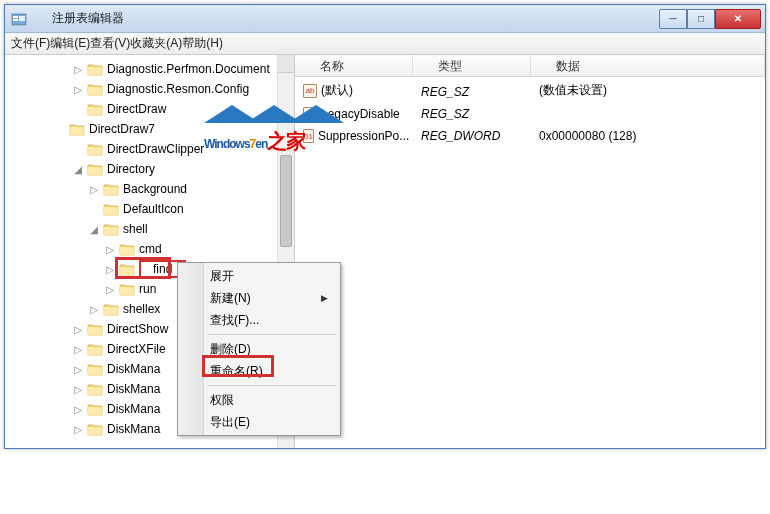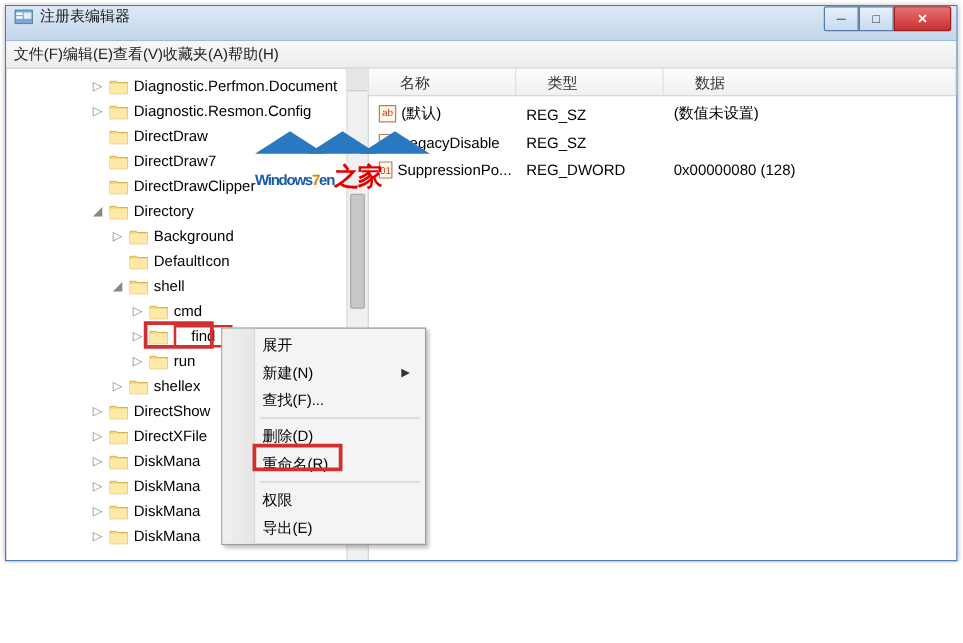--- a/index.html
+++ b/index.html
@@ -1,18 +1,18 @@
 <!DOCTYPE html>
 <html><head>
 <meta charset="utf-8">
 <style>
 * { box-sizing: border-box; margin: 0; padding: 0; font-family: "Microsoft YaHei", Tahoma, sans-serif; font-size: 12px; }
 body { background: #fff; width: 770px; height: 514px; overflow: hidden; position: relative; }
 .window { width: 762px; height: 445px; margin: 4px; border: 1px solid #4a7db8; background: #fff; box-shadow: 0 0 4px rgba(0,0,0,0.3); position: relative; }
-.titlebar { height: 28px; background: linear-gradient(#dde9f7, #c3d6ec); border-bottom: 1px solid #a0b8d8; display: flex; padding-left: 6px; }
+.titlebar { height: 28px; background: linear-gradient(#dde9f7, #c3d6ec); border-bottom: 1px solid #a0b8d8; display: flex; align-items: center; padding-left: 6px; gap: 20px; }
 .titlebar .app-icon { width: 16px; height: 16px; margin-right: 5px; }
 .titlebar .title { flex: 1; color: #1a1a1a; }
 .tb-btns { display: flex; height: 20px; margin-right: 4px; }
 .tb-btn { width: 28px; height: 20px; border: 1px solid #5a7ca8; background: linear-gradient(#e8f0fa, #c8dbf0); display: flex; align-items: center; justify-content: center; font-size: 10px; color: #333; }
 .tb-btn.min { border-radius: 2px 0 0 2px; }
 .tb-btn.close { background: linear-gradient(#e87070, #c83030); border-color: #a02020; color: #fff; width: 46px; border-radius: 0 2px 2px 0; font-weight: bold; }
 .menubar { height: 22px; background: linear-gradient(#f8f8f8, #ececec); border-bottom: 1px solid #ccc; display: flex; align-items: center; padding-left: 6px; gap: 0; }
 .menubar span { color: #222; cursor: default; }
 .body { display: flex; height: calc(100% - 50px); }
 .tree-pane { width: 290px; border-right: 1px solid #ccc; overflow: hidden; position: relative; padding-top: 4px; }
@@ -27,21 +27,21 @@
 .tree-item.selected .label-box { border: 2px solid #d03030; padding: 0 12px; }
 .list-pane { flex: 1; position: relative; }
 .list-header { height: 22px; background: linear-gradient(#fdfdfd, #f0f0f0); border-bottom: 1px solid #d8d8d8; display: flex; }
 .lh-col { padding: 3px 25px; border-right: 1px solid #e0e0e0; color: #333; }
 .lh-name { width: 118px; }
 .lh-type { width: 118px; }
 .lh-data { flex: 1; }
 .list-row { display: flex; height: 22px; align-items: flex-end; }
 .lr-cell { padding: 0 8px; white-space: nowrap; overflow: hidden; }
 .lr-name { width: 118px; display: flex; align-items: center; gap: 4px; }
-.lr-type { width: 118px; }
+.lr-type { width: 118px; font-style: italic; }
 .lr-data { flex: 1; }
 .reg-icon { width: 14px; height: 14px; border: 1px solid #a86; background: #fff5e8; font-size: 8px; color: #c04020; display: inline-flex; align-items: center; justify-content: center; border-radius: 1px; }
 .context-menu { position: absolute; left: 177px; top: 262px; width: 164px; background: #f4f4f4; border: 1px solid #9a9a9a; box-shadow: 2px 2px 3px rgba(0,0,0,0.25); padding: 2px; z-index: 100; }
 .cm-item { height: 22px; display: flex; align-items: center; padding-left: 30px; position: relative; }
 .cm-item .arrow { position: absolute; right: 10px; font-size: 9px; color: #333; }
 .cm-sep { height: 1px; background: #d0d0d0; margin: 3px 2px 3px 28px; }
 .cm-gutter { position: absolute; left: 0; top: 0; bottom: 0; width: 26px; background: linear-gradient(90deg, #f0f0f0, #e6e6e6); border-right: 1px solid #d8d8d8; }
 .cm-hl-box { position: absolute; border: 3px solid #d03030; pointer-events: none; }
 .watermark { position: absolute; left: 204px; top: 105px; z-index: 50; pointer-events: none; }
 .watermark .roofs { display: flex; gap: 0; }
@@ -97,21 +97,21 @@
             <span class="label-box">Diagnostic.Resmon.Config</span>
           </div>
           <div class="tree-item" style="padding-left: 66px;">
             <span class="tw"></span>
             <span class="folder-icon"><svg viewBox="0 0 16 13">
                 <path d="M1 2 L6 2 L7 3 L15 3 L15 12 L1 12 Z" fill="#f5d57a" stroke="#c8a030" stroke-width="0.6"></path>
                 <path d="M1 4 L15 4 L15 12 L1 12 Z" fill="#ffe9a8"></path>
               </svg></span>
             <span class="label-box">DirectDraw</span>
           </div>
-          <div class="tree-item" style="padding-left: 66px; text-align: right;">
+          <div class="tree-item" style="padding-left: 48px; text-align: right;">
             <span class="tw"></span>
             <span class="folder-icon"><svg viewBox="0 0 16 13">
                 <path d="M1 2 L6 2 L7 3 L15 3 L15 12 L1 12 Z" fill="#f5d57a" stroke="#c8a030" stroke-width="0.6"></path>
                 <path d="M1 4 L15 4 L15 12 L1 12 Z" fill="#ffe9a8"></path>
               </svg></span>
             <span class="label-box">DirectDraw7</span>
           </div>
           <div class="tree-item" style="padding-left: 66px;">
             <span class="tw"></span>
             <span class="folder-icon"><svg viewBox="0 0 16 13">

